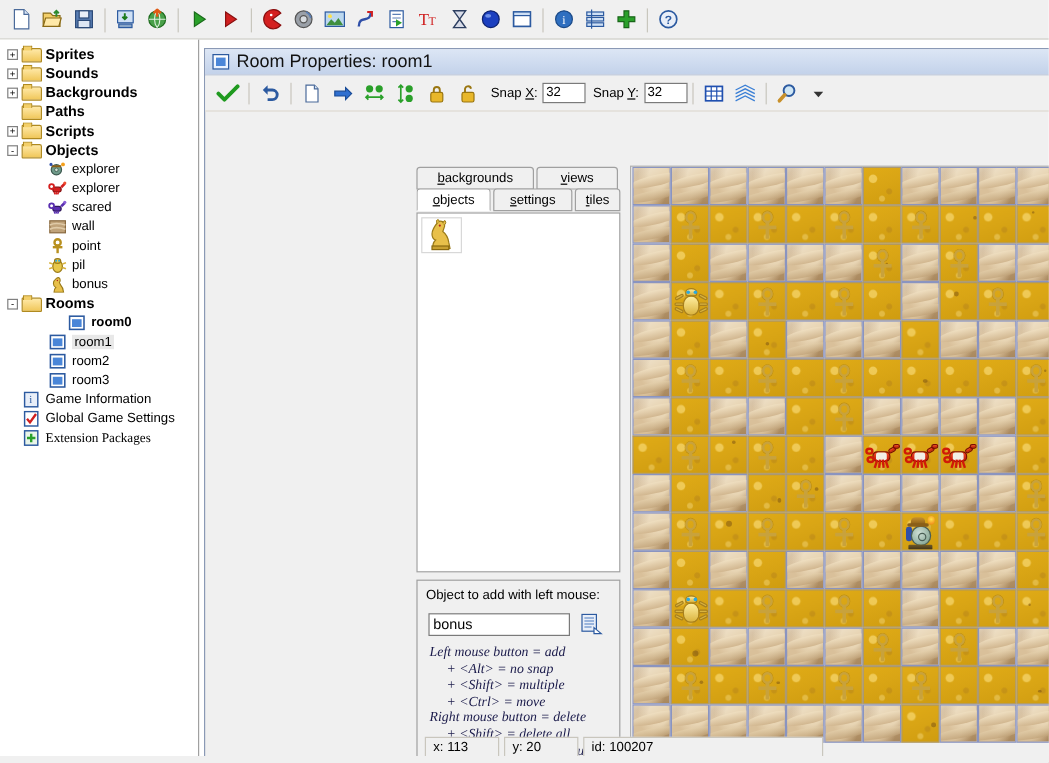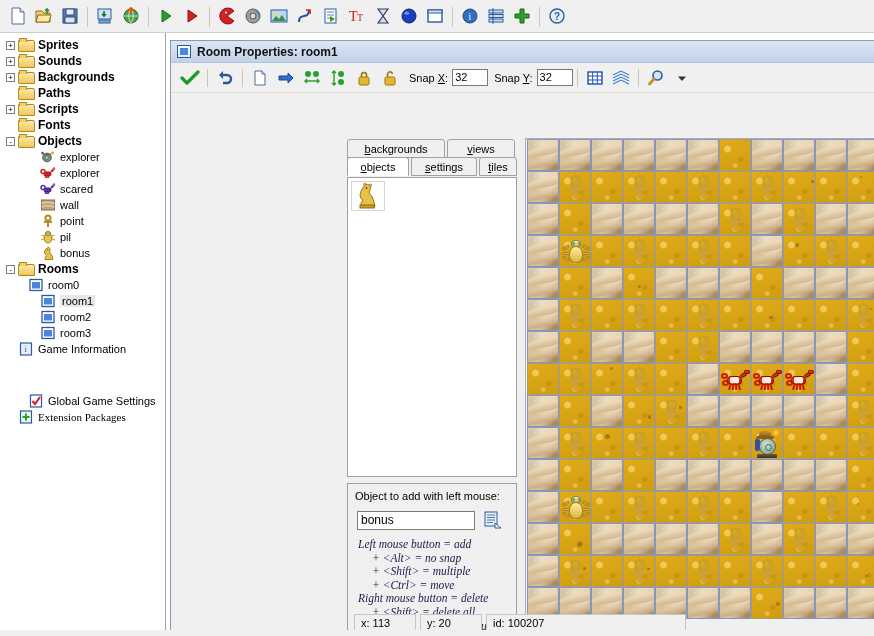--- a/index.html
+++ b/index.html
@@ -76,21 +76,21 @@
   }
   #room-title .t-ico {
     width: 14px; height: 13px; margin-right: 6px;
     background: linear-gradient(#ffffff,#e6f0ff);
     border: 1px solid #2c5aa0; position:relative;
   }
   #room-title .t-ico::after{
     content:""; position:absolute; left:2px; top:2px; right:2px; bottom:2px;
     background:#4a86d8;
   }
-  #room-title .t-txt { font-size: 12px; color: #111; font-weight: bold; }
+  #room-title .t-txt { font-size: 15px; color: #111; }
 
   #room-toolbar {
     height: 30px; background:#f0f0f0; display:flex; align-items:center;
     padding-left:6px; border-bottom:1px solid #dedad1;
   }
   .rtb { width:26px; height:24px; display:flex; align-items:center; justify-content:center; }
   .rtb-sep { width:9px; height:20px; position:relative; }
   .rtb-sep::after{ content:""; position:absolute; left:4px; top:1px; width:1px; height:18px; background:#c8c6bd; }
   .snap-lbl { font-size:11px; color:#000; margin:0 4px 0 6px; }
   .snap-lbl u { text-decoration: underline; }
@@ -467,25 +467,20 @@
           <div class="tgl empty"></div>
           <span class="tree-ico"><span class="folder-ico"></span></span>
           <span class="lbl-bold">Paths</span>
         </div>
         <div class="tree-row" style="padding-left: 6px;">
           <div class="tgl">+</div>
           <span class="tree-ico"><span class="folder-ico"></span></span>
           <span class="lbl-bold">Scripts</span>
         </div>
         <div class="tree-row" style="padding-left: 6px;">
-          <div class="tgl empty"></div>
-          <span class="tree-ico"><span class="folder-ico"></span></span>
-          <span class="lbl-bold">Fonts</span>
-        </div>
-        <div class="tree-row" style="padding-left: 6px;">
           <div class="tgl">-</div>
           <span class="tree-ico"><span class="folder-ico"></span></span>
           <span class="lbl-bold">Objects</span>
         </div>
         <div class="tree-row" style="padding-left: 28px;">
           <div class="tgl empty"></div>
           <span class="tree-ico"><svg width="16" height="14" viewBox="0 0 16 14">
               <circle cx="7" cy="7.5" r="4.3" fill="#6f9a8a" stroke="#3e5a50"></circle>
               <circle cx="7" cy="7.5" r="1.5" fill="#cfe0d6" stroke="#3e5a50" stroke-width=".7"></circle>
               <path d="M3 4.5h8" stroke="#8a5f18" stroke-width="1.6"></path>
@@ -550,21 +545,21 @@
               <path d="M7 2q2-1.5 3 .5q.5 1.5-.5 3l1 2q2 2 2.5 6H5q0-2.5 1.5-4q-2-1-2-3.5q0-2 2.5-4z" fill="#e8c04a" stroke="#9a7a18" stroke-width=".9"></path>
               <circle cx="7.8" cy="3.8" r=".6" fill="#b02020"></circle>
             </svg></span>
           <span class="lbl">bonus</span>
         </div>
         <div class="tree-row" style="padding-left: 6px;">
           <div class="tgl">-</div>
           <span class="tree-ico"><span class="folder-ico"></span></span>
           <span class="lbl-bold">Rooms</span>
         </div>
-        <div class="tree-row" style="padding-left: 16px;">
+        <div class="tree-row" style="padding-left: 44px; font-weight: bold;">
           <div class="tgl empty"></div>
           <span class="tree-ico"><svg width="16" height="14" viewBox="0 0 16 14">
               <rect x="2" y="1.5" width="12" height="11" fill="#fff" stroke="#2c5aa0" stroke-width="1.3"></rect>
               <rect x="4" y="4" width="8" height="6.5" fill="#4a86d8"></rect>
             </svg></span>
           <span class="lbl">room0</span>
         </div>
         <div class="tree-row" style="padding-left: 28px;">
           <div class="tgl empty"></div>
           <span class="tree-ico"><svg width="16" height="14" viewBox="0 0 16 14">
@@ -590,21 +585,21 @@
           <span class="lbl">room3</span>
         </div>
         <div class="tree-row" style="padding-left: 6px;">
           <div class="tgl empty"></div>
           <span class="tree-ico"><svg width="16" height="14" viewBox="0 0 16 14">
               <rect x="2.5" y="1" width="11" height="12" fill="#e8eef8" stroke="#2c5aa0" stroke-width="1.2"></rect>
               <text x="6.4" y="10" font-family="Liberation Serif, serif" font-size="9" fill="#2c5aa0">i</text>
             </svg></span>
           <span class="lbl">Game Information</span>
         </div>
-        <div class="tree-row" style="padding-left: 16px; margin-top: 36px;">
+        <div class="tree-row" style="padding-left: 6px;">
           <div class="tgl empty"></div>
           <span class="tree-ico"><svg width="16" height="14" viewBox="0 0 16 14">
               <rect x="2.5" y="1" width="11" height="12" fill="#fff" stroke="#2c5aa0" stroke-width="1.2"></rect>
               <path d="M4.5 7l2.5 3 5-7" stroke="#d02020" stroke-width="2" fill="none"></path>
             </svg></span>
           <span class="lbl">Global Game Settings</span>
         </div>
         <div class="tree-row" style="padding-left: 6px; font-family: Liberation Serif, serif;">
           <div class="tgl empty"></div>
           <span class="tree-ico"><svg width="16" height="14" viewBox="0 0 16 14">

